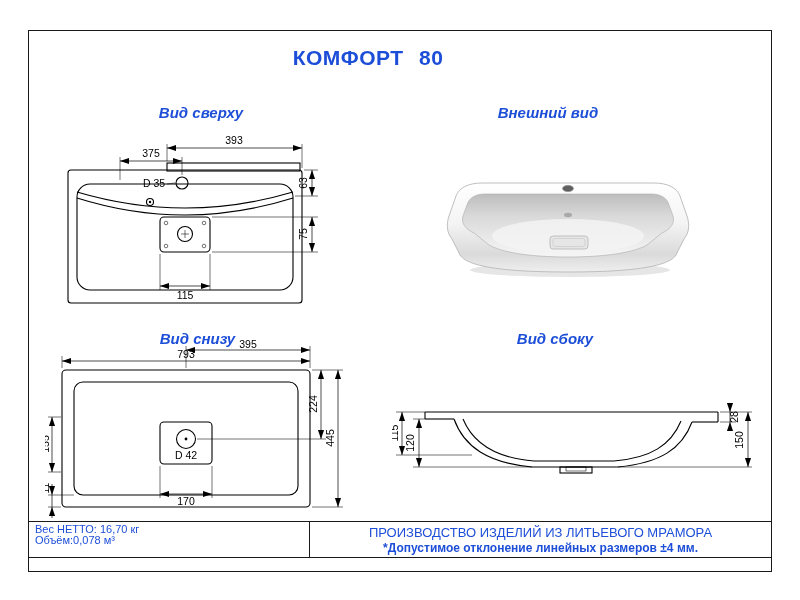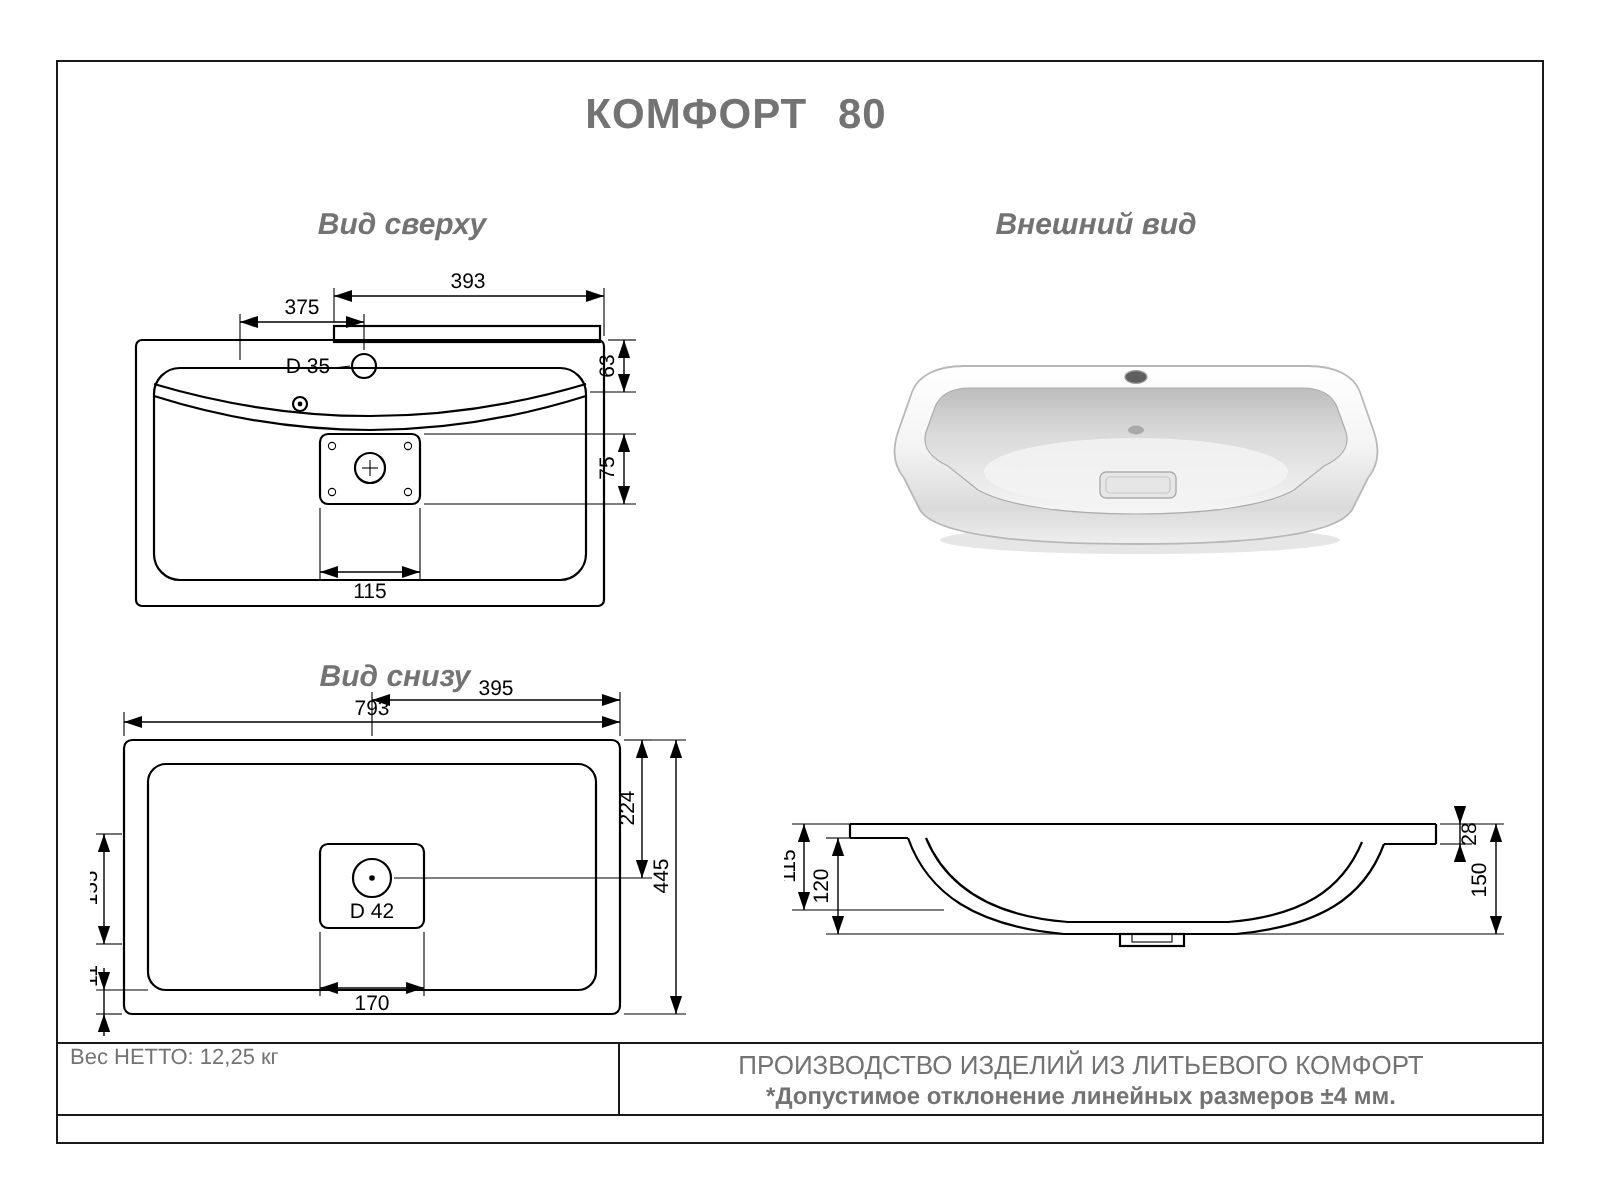--- a/index.html
+++ b/index.html
@@ -1,17 +1,17 @@
 <!DOCTYPE html>
 <html><head>
 <meta charset="utf-8">
 <style>
   html,body{margin:0;padding:0;background:#ffffff;}
   .page{position:relative;width:800px;height:600px;background:#ffffff;
-        font-family:"Liberation Sans","DejaVu Sans",sans-serif;color:#737373;overflow:hidden;}
+        font-family:"Liberation Sans","DejaVu Sans",sans-serif;color:#1d4ed8;overflow:hidden;}
   .frame{position:absolute;left:28px;top:30px;width:744px;height:542px;
          border:1px solid #1a1a1a;box-sizing:border-box;}
   .title{position:absolute;left:28px;top:46px;width:680px;text-align:center;
          font-size:21px;font-weight:bold;word-spacing:9px;letter-spacing:0.5px;}
   .view-label{position:absolute;font-size:15px;font-weight:bold;font-style:italic;text-align:center;}
   #lbl-top{left:61px;top:104px;width:280px;}
   #lbl-ext{left:438px;top:104px;width:220px;}
   #lbl-bottom{left:45px;top:330px;width:305px;}
   #lbl-side{left:445px;top:330px;width:220px;}
   svg.drawing{position:absolute;}
@@ -33,20 +33,21 @@
 <body>
 
 <div class="page">
   <div class="frame"></div>
 
   <div class="title">КОМФОРТ 80</div>
 
   <div class="view-label" id="lbl-top">Вид сверху</div>
   <div class="view-label" id="lbl-ext">Внешний вид</div>
   <div class="view-label" id="lbl-bottom">Вид снизу</div>
+  <div class="view-label" id="lbl-side">Вид сбоку</div>
 
   <svg class="drawing" id="svg-top" width="280" height="190" viewBox="0 0 280 190">
     <defs>
       <marker id="aTs" viewBox="0 0 10 8" refX="0" refY="4" markerWidth="9" markerHeight="7.2" orient="auto" markerUnits="userSpaceOnUse">
           <path d="M10,0.6 L0,4 L10,7.4 Z" fill="#000"></path>
         </marker>
       <marker id="aTe" viewBox="0 0 10 8" refX="10" refY="4" markerWidth="9" markerHeight="7.2" orient="auto" markerUnits="userSpaceOnUse">
           <path d="M0,0.6 L10,4 L0,7.4 Z" fill="#000"></path>
         </marker>
     </defs>
@@ -246,19 +247,20 @@
       <text transform="translate(346,22) rotate(-90)" text-anchor="middle">28</text>
     </g>
     <g>
       <line class="thin" x1="226" y1="72" x2="360" y2="72"></line>
       <line class="dim" x1="356" y1="17" x2="356" y2="72" marker-start="url(#aSs)" marker-end="url(#aSe)"></line>
       <text transform="translate(351,45) rotate(-90)" text-anchor="middle">150</text>
     </g>
   </svg>
 
   <div class="fbox" id="fbox-left">
-    <div>Вес НЕТТО: 12,25 кг</div>
+    <div>Вес НЕТТО: 16,70 кг</div>
+    <div>Объём:0,078 м³</div>
   </div>
   <div class="fbox" id="fbox-right">
-    <div class="l1">ПРОИЗВОДСТВО ИЗДЕЛИЙ ИЗ ЛИТЬЕВОГО КОМФОРТ</div>
+    <div class="l1">ПРОИЗВОДСТВО ИЗДЕЛИЙ ИЗ ЛИТЬЕВОГО МРАМОРА</div>
     <div class="l2">*Допустимое отклонение линейных размеров ±4 мм.</div>
   </div>
 </div>
 
 </body></html>

